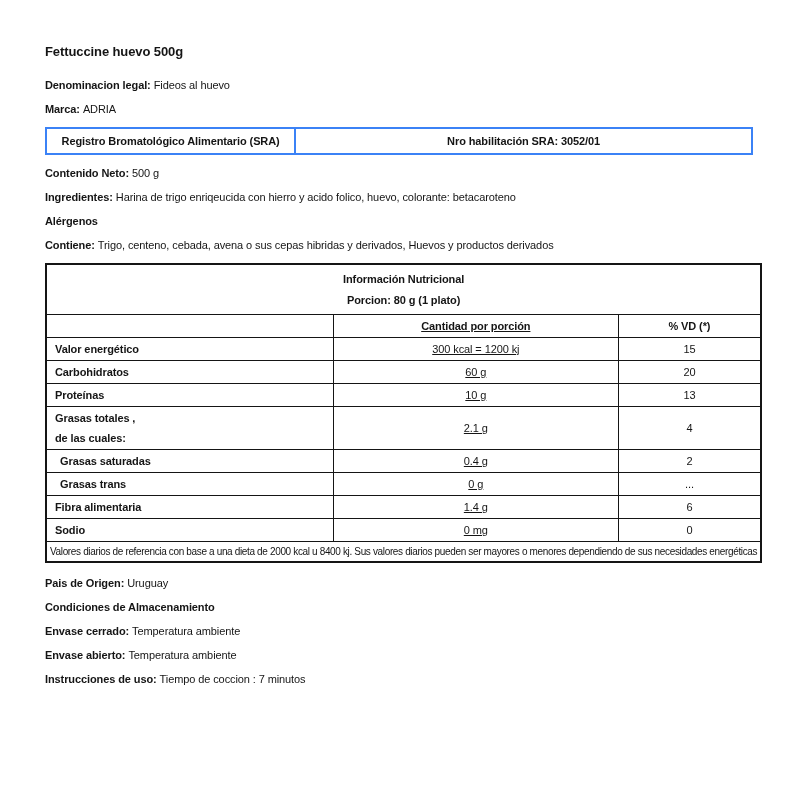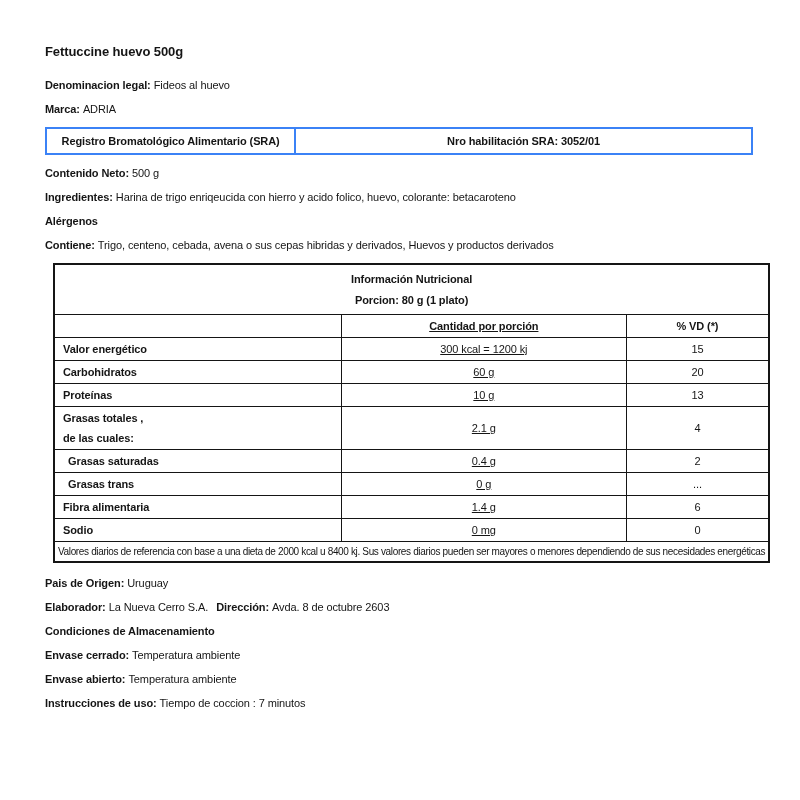--- a/index.html
+++ b/index.html
@@ -46,21 +46,21 @@
     padding: 6px 4px;
     letter-spacing: -0.1px;
   }
   td.reg-c1 { width: 35.3%; }
 
   
   table.nut {
     width: 100%;
     border-collapse: collapse;
     border: 2px solid #151515;
-    margin: 2px 0 14px 8px;
+    margin: 2px 0 14px 0;
   }
   table.nut td {
     border: 1px solid #151515;
     font-size: 11px;
     padding: 5px 8px;
     letter-spacing: -0.1px;
   }
   td.nut-title-cell {
     text-align: center;
     font-weight: bold;
@@ -184,23 +184,20 @@
       <tr class="footnote">
         <td colspan="3">Valores diarios de referencia con base a una dieta de 2000 kcal u 8400 kj. Sus valores diarios pueden ser mayores o menores dependiendo de sus necesidades energéticas</td>
       </tr>
     </tbody>
   </table>
 
   <p class="line">
     <span class="lbl">Pais de Origen:</span><span>Uruguay</span>
   </p>
   <p class="line">
-    <span class="lbl">Elaborador:</span><span>La Nueva Cerro S.A.</span><span class="lbl2">Dirección:</span><span>Avda. 8 de octubre 2603</span>
-  </p>
-  <p class="line">
     <span class="lbl">Condiciones de Almacenamiento</span><span></span>
   </p>
   <p class="line">
     <span class="lbl">Envase cerrado:</span><span>Temperatura ambiente</span>
   </p>
   <p class="line">
     <span class="lbl">Envase abierto:</span><span>Temperatura ambiente</span>
   </p>
   <p class="line">
     <span class="lbl">Instrucciones de uso:</span><span>Tiempo de coccion : 7 minutos</span>

